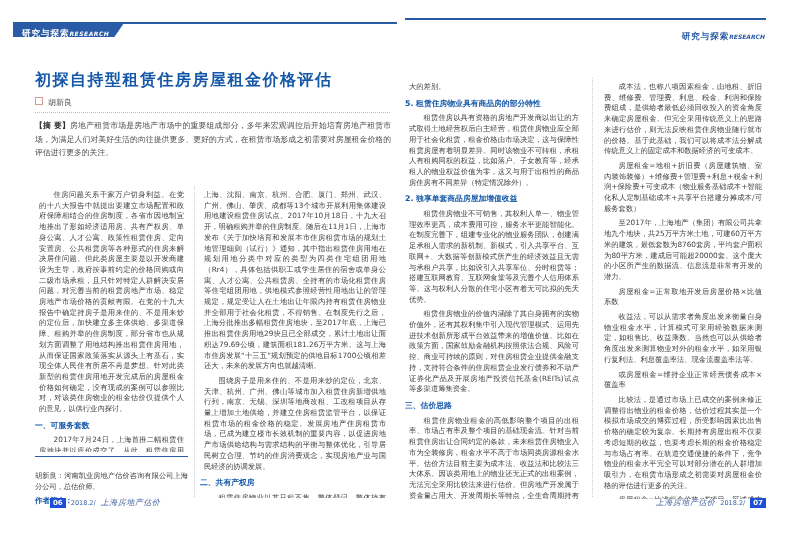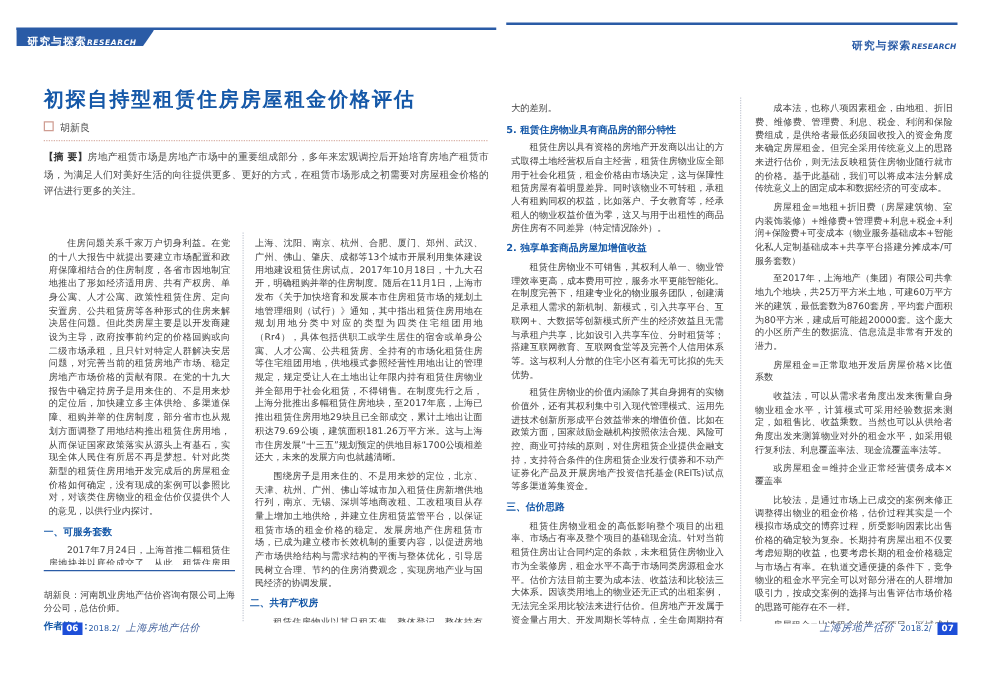--- a/index.html
+++ b/index.html
@@ -99,21 +99,21 @@
 
   <div class="abs vdot" style="left:592px;top:78px;height:419px;"></div>
 
   <div class="abs col" style="left:600px;top:78px;width:166px;height:421px;">
     <p>成本法，也称八项因素租金，由地租、折旧费、维修费、管理费、利息、税金、利润和保险费组成，是供给者最低必须回收投入的资金角度来确定房屋租金。但完全采用传统意义上的思路来进行估价，则无法反映租赁住房物业随行就市的价格。基于此基础，我们可以将成本法分解成传统意义上的固定成本和数据经济的可变成本。</p>
     <p>房屋租金=地租+折旧费（房屋建筑物、室内装饰装修）+维修费+管理费+利息+税金+利润+保险费+可变成本（物业服务基础成本+智能化私人定制基础成本+共享平台搭建分摊成本/可服务套数）</p>
     <p>至2017年，上海地产（集团）有限公司共拿地九个地块，共25万平方米土地，可建60万平方米的建筑，最低套数为8760套房，平均套户面积为80平方米，建成后可能超20000套。这个庞大的小区所产生的数据流、信息流是非常有开发的潜力。</p>
     <p>房屋租金=正常取地开发后房屋价格×比值系数</p>
     <p>收益法，可以从需求者角度出发来衡量自身物业租金水平，计算模式可采用经验数据来测定，如租售比、收益乘数。当然也可以从供给者角度出发来测算物业对外的租金水平，如采用银行复利法、利息覆盖率法、现金流覆盖率法等。</p>
     <p>或房屋租金=维持企业正常经营债务成本×覆盖率</p>
-    <p>比较法，是通过市场上已成交的案例来修正调整得出物业的租金价格，估价过程其实是一个模拟市场成交的博弈过程，所受影响因素比出售价格的确定较为复杂。长期持有房屋出租不仅要考虑短期的收益，也要考虑长期的租金价格稳定与市场占有率。在轨道交通便捷的条件下，竞争物业的租金水平完全可以对部分潜在的人群增加吸引力，按成交案例的选择与出售评估市场价格的思路可能存在不一样。</p>
+    <p>比较法，是通过市场上已成交的案例来修正调整得出物业的租金价格，估价过程其实是一个模拟市场成交的博弈过程，所受影响因素比出售价格的确定较为复杂。长期持有房屋出租不仅要考虑短期的收益，也要考虑长期的租金价格稳定与市场占有率。在轨道交通便捷的条件下，竞争物业的租金水平完全可以对部分潜在的人群增加吸引力，在租赁市场形成之初需要对房屋租金价格的评估进行更多的关注。</p>
     <p>房屋租金=比准租金价格×∑项目一区域成本修正系数</p>
   </div>
 
   <div class="abs footer" style="left:50px;top:497px;">
     <span class="pg-badge">06</span>
     <span class="issue">2018.2/</span>
     <span class="brand">上海房地产估价</span>
   </div>
   <div class="abs footer" style="left:560px;top:497px;width:206px;justify-content:flex-end;">
     <span class="brand">上海房地产估价</span>

